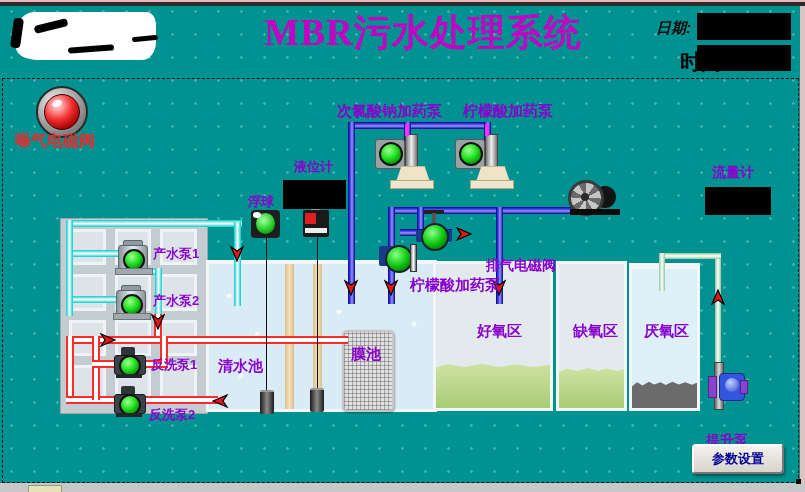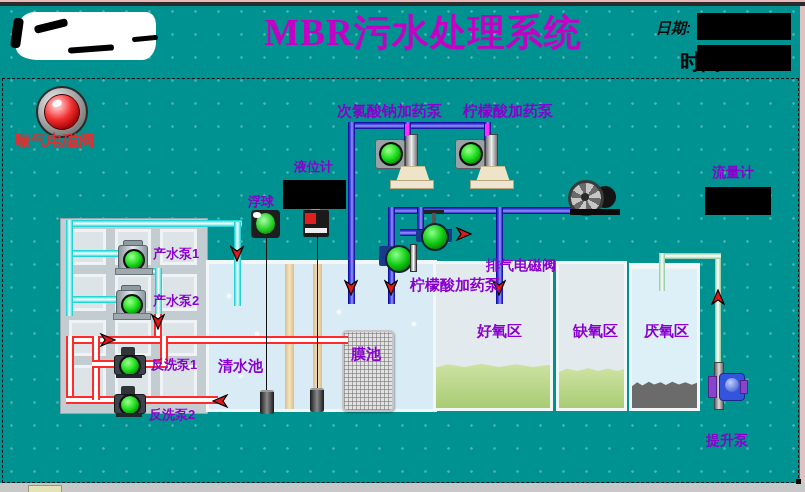--- a/index.html
+++ b/index.html
@@ -272,14 +272,15 @@
   <div class="lbl" style="left:153px;top:294px;font-size:13px;">产水泵2</div>
   <div class="lbl" style="left:151px;top:358px;font-size:13px;">反洗泵1</div>
   <div class="lbl" style="left:149px;top:408px;font-size:13px;">反洗泵2</div>
   <div class="lbl" style="left:218px;top:358px;font-size:15px;">清水池</div>
   <div class="lbl" style="left:351px;top:346px;font-size:15px;">膜池</div>
   <div class="lbl" style="left:477px;top:323px;font-size:15px;text-align:right;">好氧区</div>
   <div class="lbl" style="left:573px;top:323px;font-size:15px;">缺氧区</div>
   <div class="lbl" style="left:644px;top:323px;font-size:15px;">厌氧区</div>
   <div class="lbl" style="left:706px;top:433px;">提升泵</div>
 
+  <div class="btn" style="left:692px;top:444px;width:92px;height:30px;line-height:26px;">参数设置</div>
 
 </div>
 
 </body></html>

